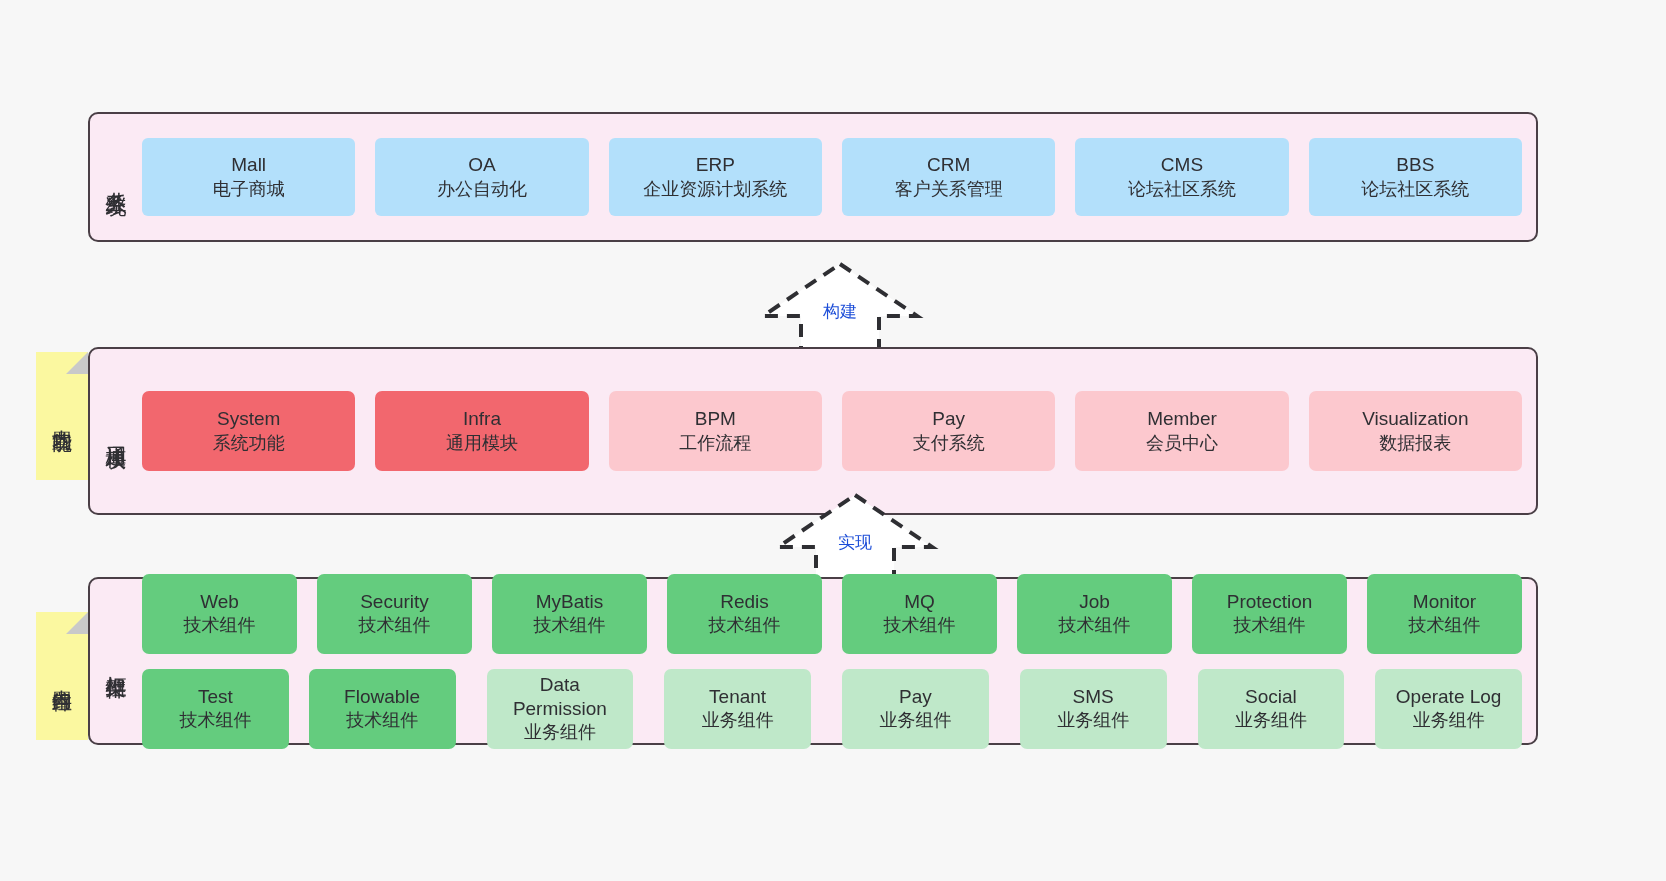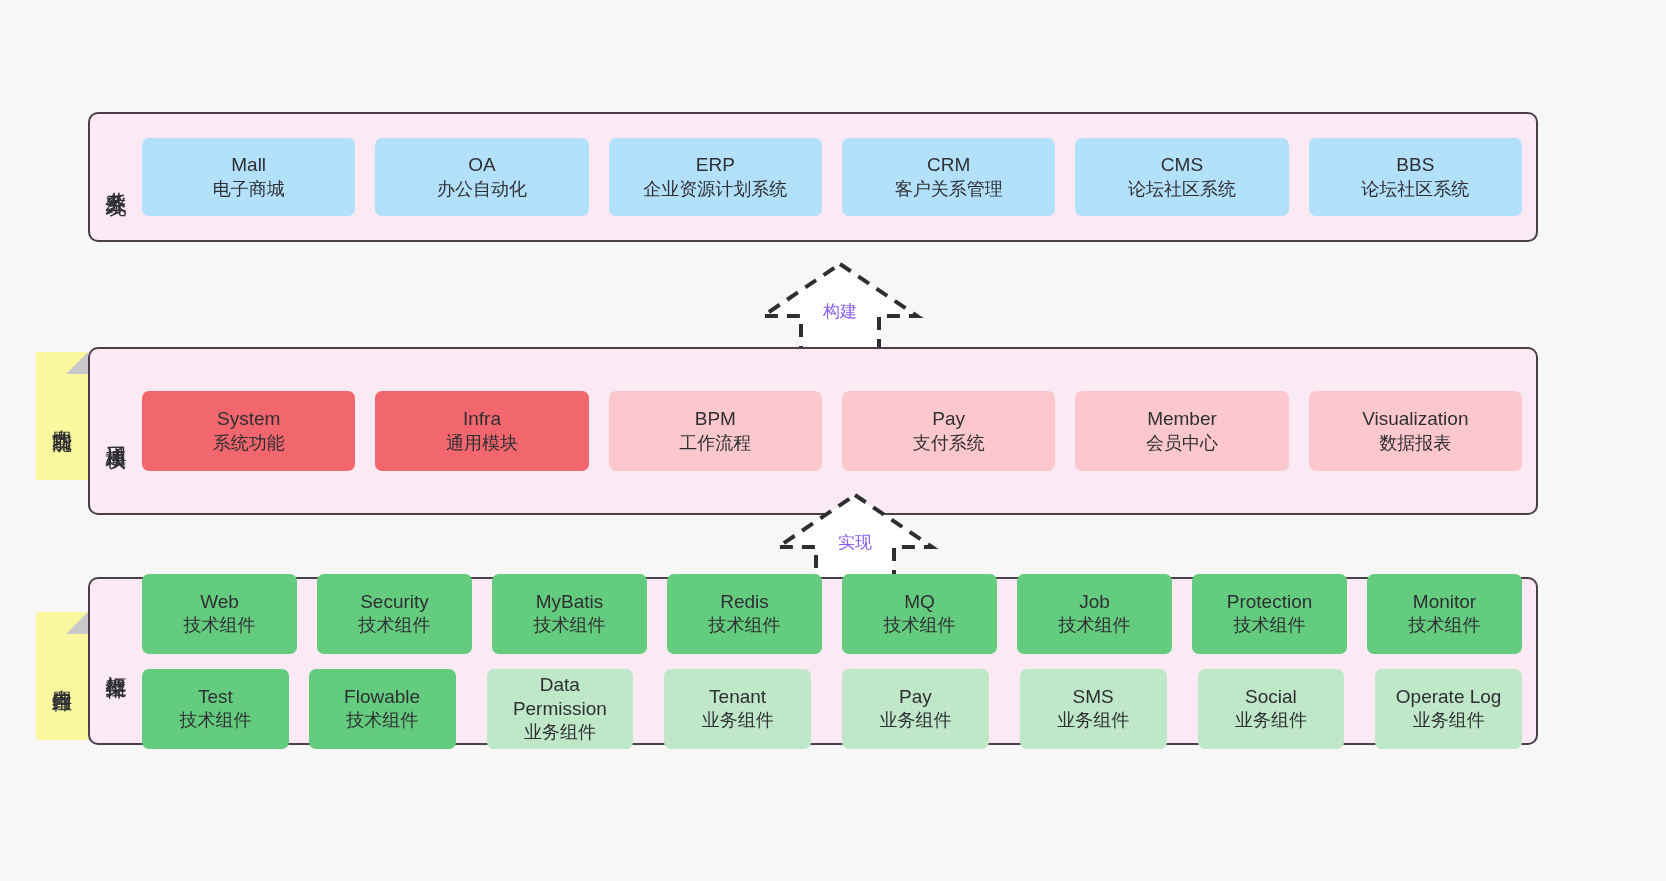--- a/index.html
+++ b/index.html
@@ -81,21 +81,21 @@
   .node .cn { font-size: 18px; }
 
   .n-blue        { background: #b3e0fb; }
   .n-red         { background: #f2676e; }
   .n-pink        { background: #fcc8ce; }
   .n-green       { background: #64cc7e; }
   .n-greenlight  { background: #bfe8c9; margin-left: 11px; }
 
   
   #band-business { left: 88px;  top: 112px; width: 1450px; height: 130px; }
-  #band-business .node { height: 78px; }
+  #band-business .node { height: 78px; border-radius: 6px; }
 
   #band-common   { left: 88px;  top: 347px; width: 1450px; height: 168px; }
   #band-common .node { height: 80px; }
 
   #band-framework{ left: 88px;  top: 577px; width: 1450px; height: 168px; }
   #band-framework .node { height: 80px; }
   #band-framework .band-body { gap: 15px; }
 
   
   .sticky {
@@ -133,21 +133,21 @@
     width: 190px;
     height: 100px;
   }
   .arrow svg { display: block; width: 100%; height: 100%; }
   .arrow-label {
     position: absolute;
     left: 0; right: 0;
     top: 42px;
     text-align: center;
     font-size: 17px;
-    color: #8b5cf6;
+    color: #1d4ed8;
     user-select: none;
   }
   #arrow-build  { left: 745px; top: 258px; }
   #arrow-impl   { left: 760px; top: 489px; }
 </style>
 </head>
 <body>
 
 <div class="canvas">
 

